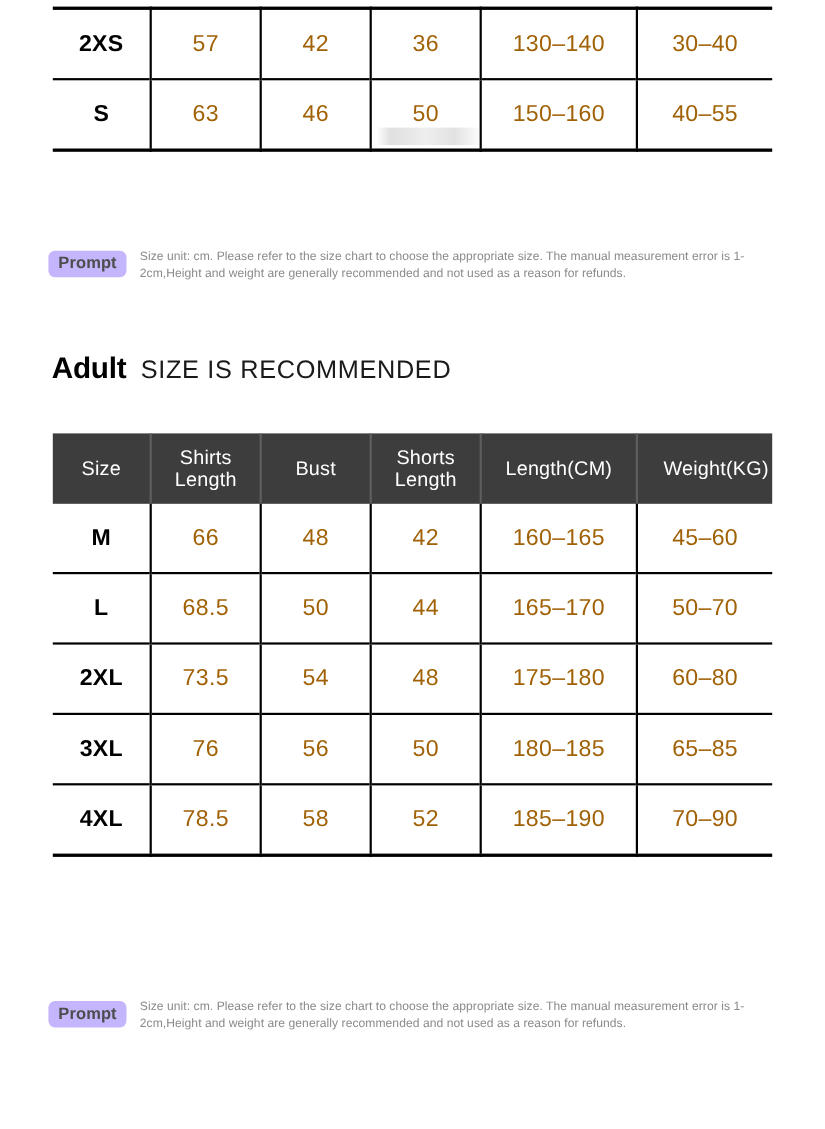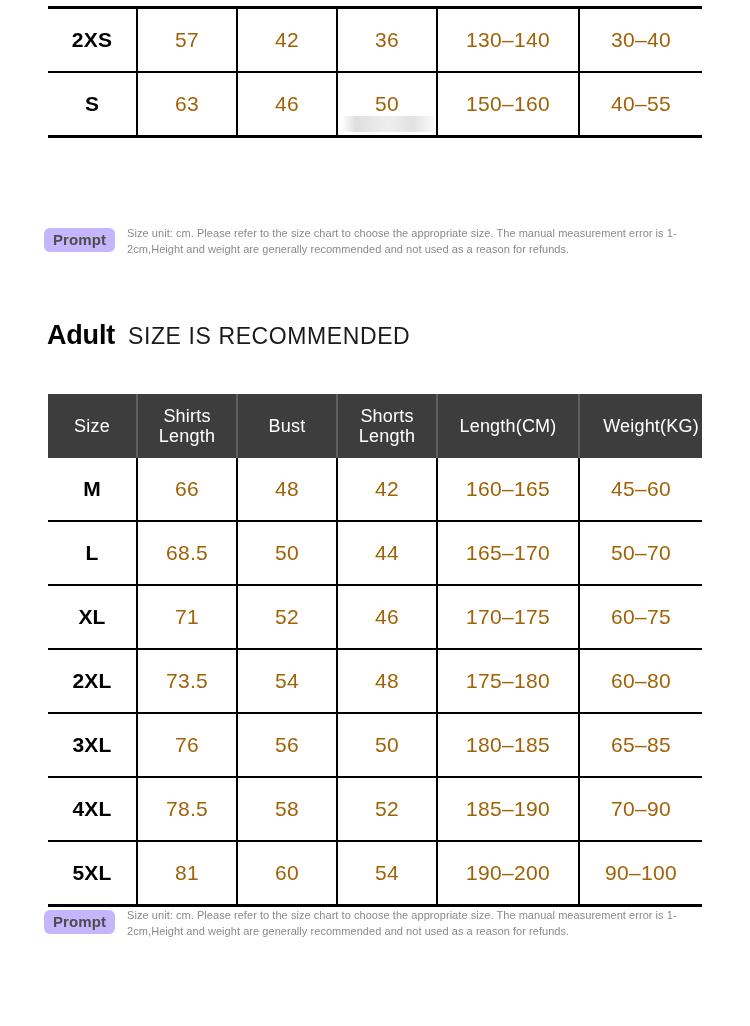--- a/index.html
+++ b/index.html
@@ -269,28 +269,20 @@
       </tr>
       <tr>
         <td class="size-cell">L</td>
         <td>68.5</td>
         <td>50</td>
         <td>44</td>
         <td>165–170</td>
         <td>50–70</td>
       </tr>
       <tr>
-        <td class="size-cell">XL</td>
-        <td>71</td>
-        <td>52</td>
-        <td>46</td>
-        <td>170–175</td>
-        <td>60–75</td>
-      </tr>
-      <tr>
         <td class="size-cell">2XL</td>
         <td>73.5</td>
         <td>54</td>
         <td>48</td>
         <td>175–180</td>
         <td>60–80</td>
       </tr>
       <tr>
         <td class="size-cell">3XL</td>
         <td>76</td>
@@ -300,28 +292,20 @@
         <td>65–85</td>
       </tr>
       <tr>
         <td class="size-cell">4XL</td>
         <td>78.5</td>
         <td>58</td>
         <td>52</td>
         <td>185–190</td>
         <td>70–90</td>
       </tr>
-      <tr>
-        <td class="size-cell">5XL</td>
-        <td>81</td>
-        <td>60</td>
-        <td>54</td>
-        <td>190–200</td>
-        <td>90–100</td>
-      </tr>
     </tbody>
   </table>
 
   <div class="prompt-block" id="prompt-bottom">
     <span class="prompt-badge">Prompt</span>
     <span class="prompt-text">Size unit: cm. Please refer to the size chart to choose the appropriate size. The manual measurement error is 1-2cm,Height and weight are generally recommended and not used as a reason for refunds.</span>
   </div>
 
 </div>
 

